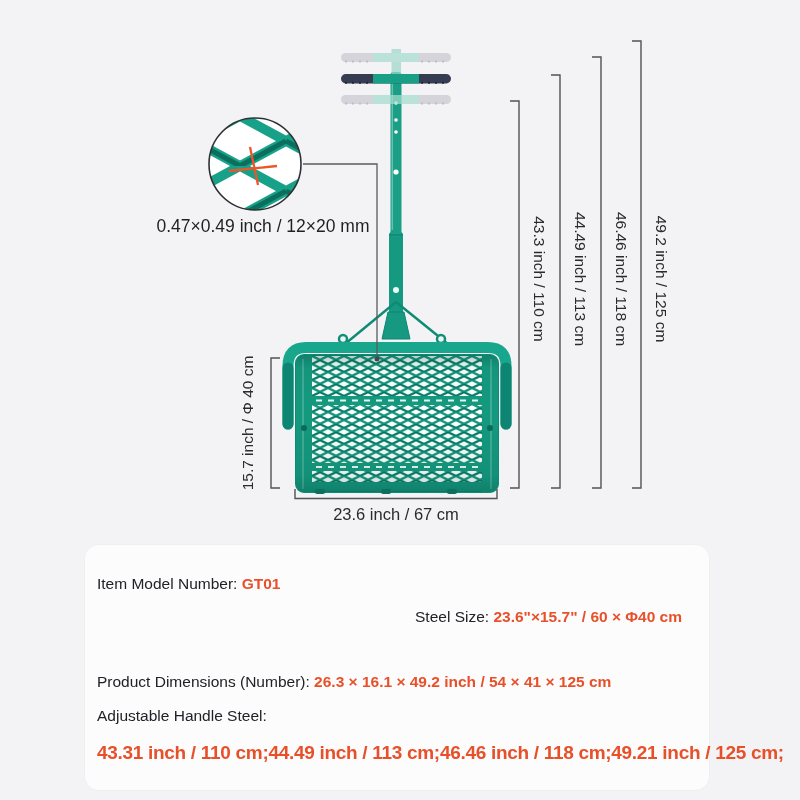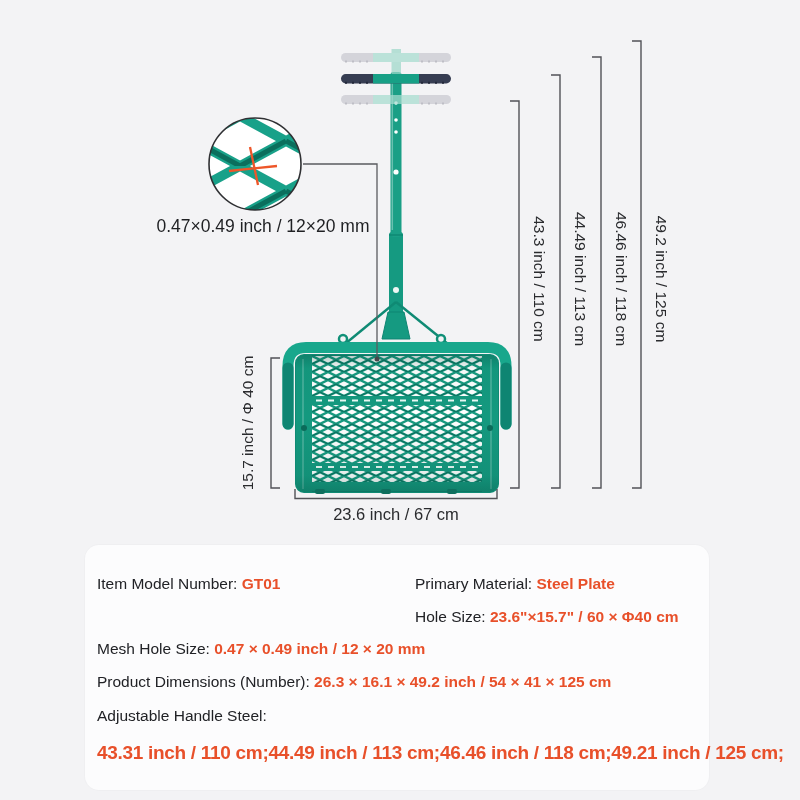--- a/index.html
+++ b/index.html
@@ -149,28 +149,22 @@
     <text class="dim-text" text-anchor="middle" transform="rotate(90 534 267)" x="534" y="267">43.3 inch / 110 cm</text>
     <text class="dim-text" text-anchor="middle" transform="rotate(90 575 267)" x="575" y="267">44.49 inch / 113 cm</text>
     <text class="dim-text" text-anchor="middle" transform="rotate(90 616 267)" x="616" y="267">46.46 inch / 118 cm</text>
     <text class="dim-text" text-anchor="middle" transform="rotate(90 656 267)" x="656" y="267">49.2 inch / 125 cm</text>
   </svg>
 
   <div class="panel">
     <div class="srow" style="left:12px;top:28px">
       <span class="lbl">Item Model Number: </span><span class="val">GT01</span>
     </div>
-    <div class="srow" style="left:330px;top:28px">
-      <span class="lbl">Primary Material: </span><span class="val">Steel Plate</span>
-    </div>
     <div class="srow" style="left:330px;top:61px">
-      <span class="lbl">Hole Size: </span><span class="val">23.6"×15.7" / 60 × Φ40 cm</span>
-    </div>
-    <div class="srow" style="left:12px;top:93px">
-      <span class="lbl">Mesh Hole Size: </span><span class="val">0.47 × 0.49 inch / 12 × 20 mm</span>
+      <span class="lbl">Steel Size: </span><span class="val">23.6"×15.7" / 60 × Φ40 cm</span>
     </div>
     <div class="srow" style="left:12px;top:126px">
       <span class="lbl">Product Dimensions (Number): </span><span class="val">26.3 × 16.1 × 49.2 inch / 54 × 41 × 125 cm</span>
     </div>
     <div class="srow" style="left:12px;top:160px">
       <span class="lbl">Adjustable Handle Steel:</span>
     </div>
     <div class="srow long" style="left:12px;top:197px">
       <span class="val">43.31 inch / 110 cm;44.49 inch / 113 cm;46.46 inch / 118 cm;49.21 inch / 125 cm;</span>
     </div>

